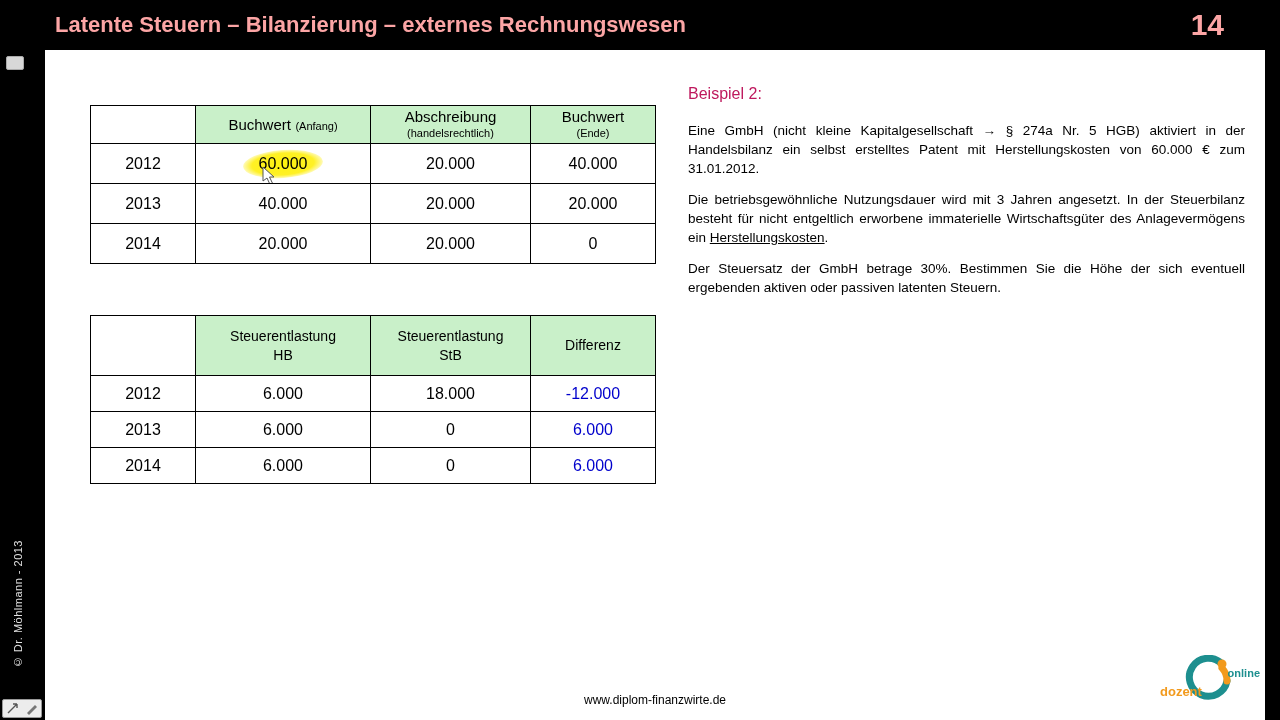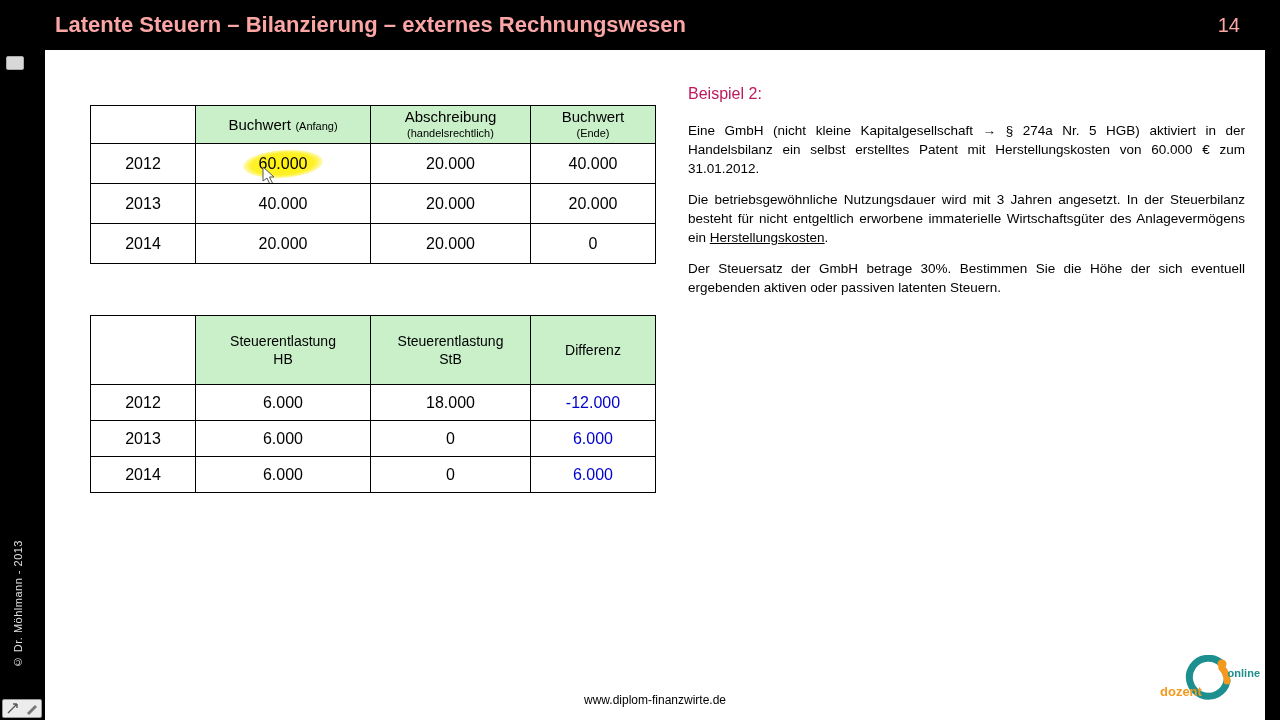--- a/index.html
+++ b/index.html
@@ -12,22 +12,22 @@
   
   .topbar{
     position:absolute;left:0;top:0;width:1280px;height:50px;
     background:#000;color:#fca5a5;z-index:5;
   }
   .topbar .title{
     position:absolute;left:55px;top:0;line-height:50px;
     font-size:22px;font-weight:bold;white-space:nowrap;
   }
   .topbar .pagenum{
-    position:absolute;right:40px;top:0;line-height:50px;
-    font-size:20px;font-weight:normal;
+    position:absolute;right:56px;top:0;line-height:50px;
+    font-size:30px;font-weight:bold;
   }
   .left-strip{position:absolute;left:0;top:0;width:45px;height:720px;background:#000;z-index:4;}
   .right-strip{position:absolute;right:0;top:0;width:15px;height:720px;background:#000;z-index:4;}
   .copyright{
     position:absolute;left:12px;bottom:52px;z-index:6;
     writing-mode:vertical-rl;transform:rotate(180deg);
     color:#e0e0e0;font-size:11px;letter-spacing:.5px;white-space:nowrap;
   }
   .mini-icon-top{
     position:absolute;left:6px;top:56px;width:16px;height:12px;z-index:6;
@@ -44,21 +44,21 @@
   table.t td,table.t th{
     border:1.5px solid #000;text-align:center;vertical-align:middle;
     padding:0;font-weight:normal;overflow:hidden;
   }
   td.blank{border:none;background:#fff;}
   th.green{background:#c9f0c9;}
   .t1{left:90px;top:105px;}
   .t2{left:90px;top:315px;}
   .t1 tr.head{height:38px;}
   .t1 tr.row{height:40px;}
-  .t2 tr.head{height:69px;}
+  .t2 tr.head{height:60px;}
   .t2 tr.row{height:36px;}
   .col-year{width:105px;}
   .col-a{width:175px;}
   .col-b{width:160px;}
   .col-c{width:125px;}
   .hmain{font-size:15px;}
   .hsub{font-size:11px;}
   .stack span{display:block;line-height:1.25;}
   .t2 .hmain,.t2 .hsub2{font-size:14px;display:block;line-height:1.3;}
   td.year,td.val{font-size:16px;}

